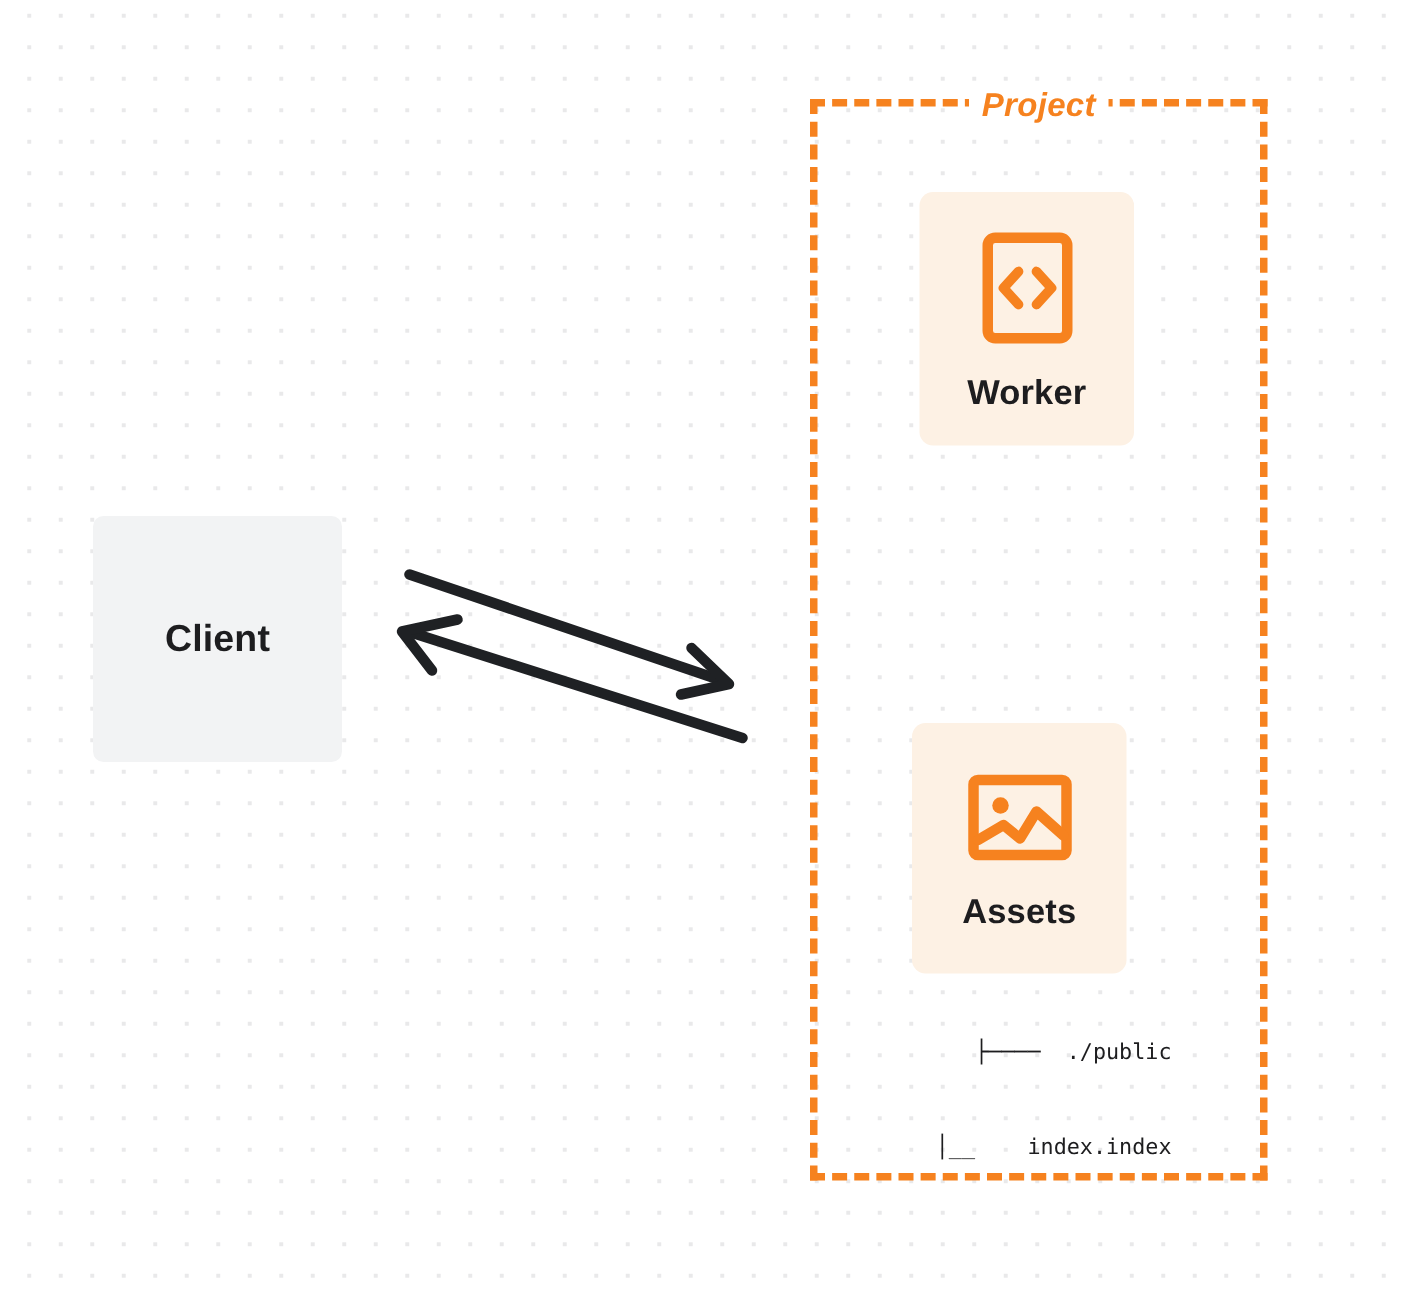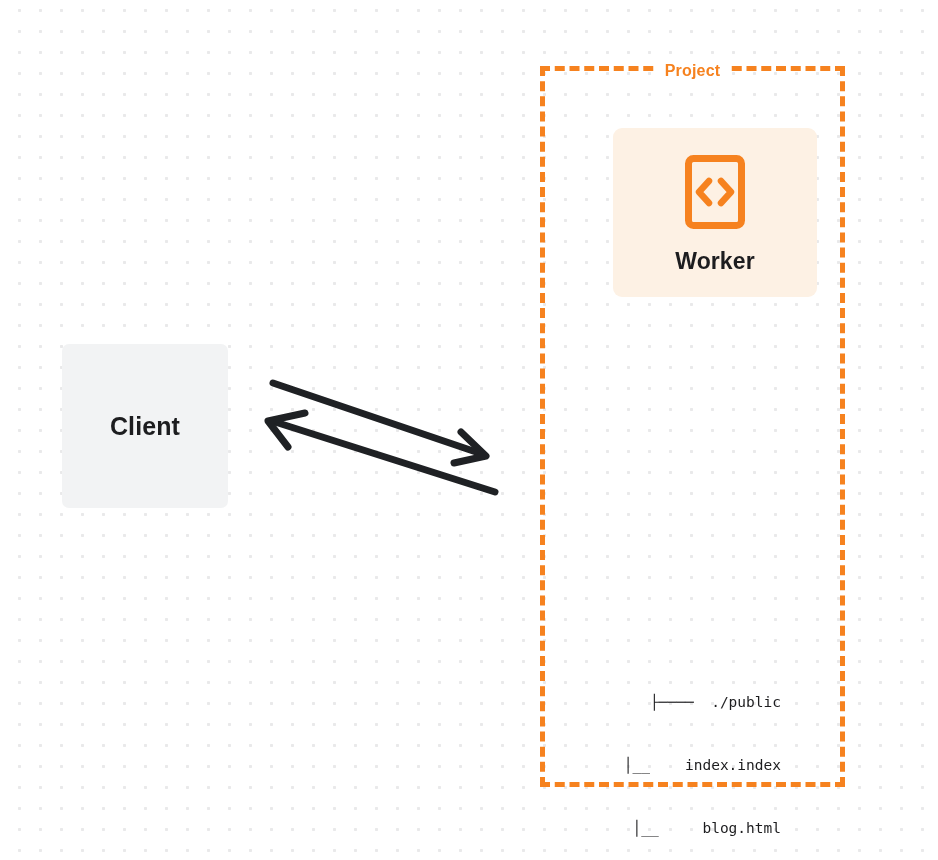--- a/index.html
+++ b/index.html
@@ -71,31 +71,32 @@
     border: 5px dashed #f6821f;
     box-sizing: border-box;
   }
   #project-group-label {
     position: absolute;
     left: 50%;
     top: 0;
     transform: translate(-50%, -52%);
     background: #ffffff;
     padding: 0 9px;
-    font-size: 16px;
+    font-size: 22px;
     font-weight: 700;
     color: #f6821f;
     letter-spacing: 0.2px;
     white-space: nowrap;
+    font-style: italic;
   }
 
   
   .service-card {
     position: absolute;
-    width: 204px;
+    width: 143px;
     background: #fdf1e4;
     border-radius: 9px;
     display: flex;
     flex-direction: column;
     align-items: center;
     justify-content: center;
   }
   #worker-card {
     left: 613px;
     top: 128px;
@@ -168,21 +169,30 @@
     <span class="card-icon">
       <svg width="62" height="76" viewBox="0 0 62 76" xmlns="http://www.w3.org/2000/svg">
         <rect x="4.5" y="4.5" width="53" height="67" rx="5" ry="5" fill="none" stroke="#f6821f" stroke-width="7"></rect>
         <polyline points="25,27 15,38 25,49" fill="none" stroke="#f6821f" stroke-width="6.5" stroke-linecap="round" stroke-linejoin="round"></polyline>
         <polyline points="37,27 47,38 37,49" fill="none" stroke="#f6821f" stroke-width="6.5" stroke-linecap="round" stroke-linejoin="round"></polyline>
       </svg>
     </span>
     <span class="card-label">Worker</span>
   </div>
 
+  <div id="assets-card" class="service-card">
+    <span class="card-icon">
+      <svg width="70" height="58" viewBox="0 0 70 58" xmlns="http://www.w3.org/2000/svg">
+        <rect x="4" y="4" width="62" height="50" rx="3" ry="3" fill="none" stroke="#f6821f" stroke-width="7"></rect>
+        <circle cx="22" cy="21" r="5.5" fill="#f6821f"></circle>
+        <polyline points="7,44 24,34 35,43 46,25 64,41" fill="none" stroke="#f6821f" stroke-width="7" stroke-linecap="round" stroke-linejoin="round"></polyline>
+      </svg>
+    </span>
+    <span class="card-label">Assets</span>
+  </div>
 
   <div id="asset-file-tree">
     <span class="tree-line">├────  ./public</span>
     <span class="tree-line">  │__    index.index</span>
-    <span class="tree-line">  │__     blog.html</span>
     
   </div>
 
 </div>
 
 </body></html>

